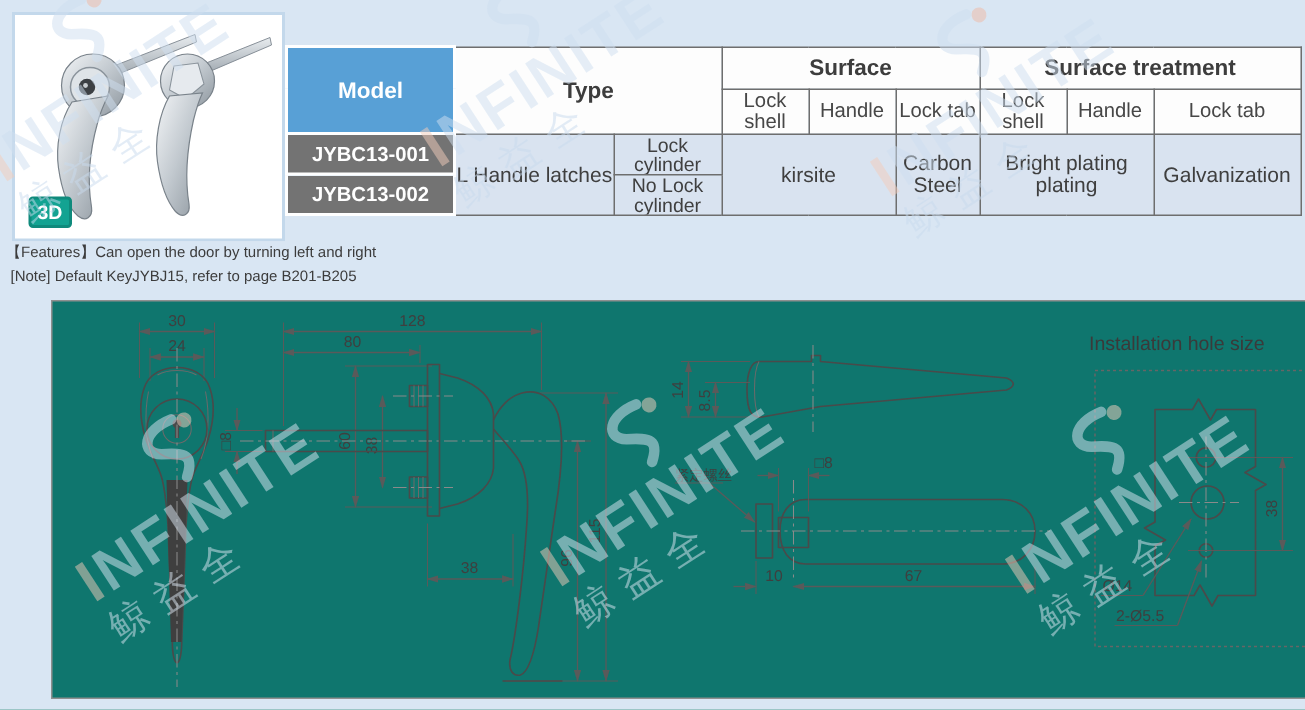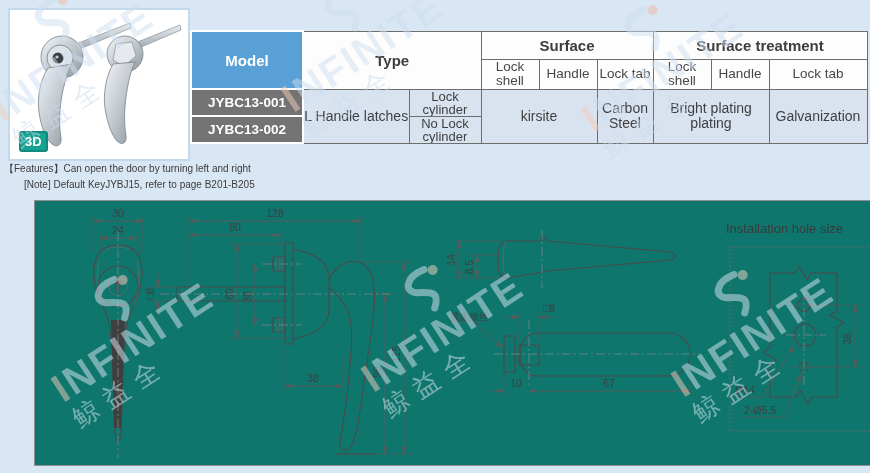--- a/index.html
+++ b/index.html
@@ -22,21 +22,21 @@
   table.spec td{padding:0;text-align:center;vertical-align:middle;overflow:hidden;}
   .ghead{background:#fdfdfd;border:1px solid #6e6e6e;font-weight:bold;font-size:15px;color:#3d3d3d;}
   .shead{background:#fdfdfd;border:1px solid #6e6e6e;font-size:13.5px;color:#474747;line-height:14px;}
   .cell{background:#d9e3f0;border:1px solid #6e6e6e;font-size:14px;color:#3f3f3f;line-height:15px;}
   .cell.small{font-size:13px;line-height:13px;}
   .model-h{background:#58a0d6;color:#fff;font-weight:bold;font-size:15px;border:2px solid #fff;}
   .model-c{background:#737373;color:#fff;font-weight:bold;font-size:13.5px;border:2px solid #fff;}
 
   
   .features{position:absolute;left:4px;top:161px;z-index:2;color:#3c3c3c;font-size:10px;line-height:16px;}
-  .features .note{margin-left:20px;}
+  .features .note{margin-left:3px;}
 
   
   .draw-box{position:absolute;left:8px;top:200px;width:852px;height:264px;background:#0f766e;border:1px solid #8f8f8f;z-index:2;margin-left:26px;}
   .draw-box svg{position:absolute;}
   .dt{font-family:"Liberation Sans",sans-serif;font-size:10.5px;fill:#3f3f3f;}
   .dtc{font-family:"Liberation Sans",sans-serif;font-size:9.5px;fill:#3f3f3f;}
   .ttl{font-family:"Liberation Sans",sans-serif;font-size:13px;fill:#3a3a3a;}
   .out{stroke:#4a4a4a;stroke-width:1.1;fill:none;stroke-linejoin:round;}
   .thin{stroke:#6a6a6a;stroke-width:0.7;fill:none;}
   .dim{stroke:#5a5a5a;stroke-width:0.9;fill:none;}

